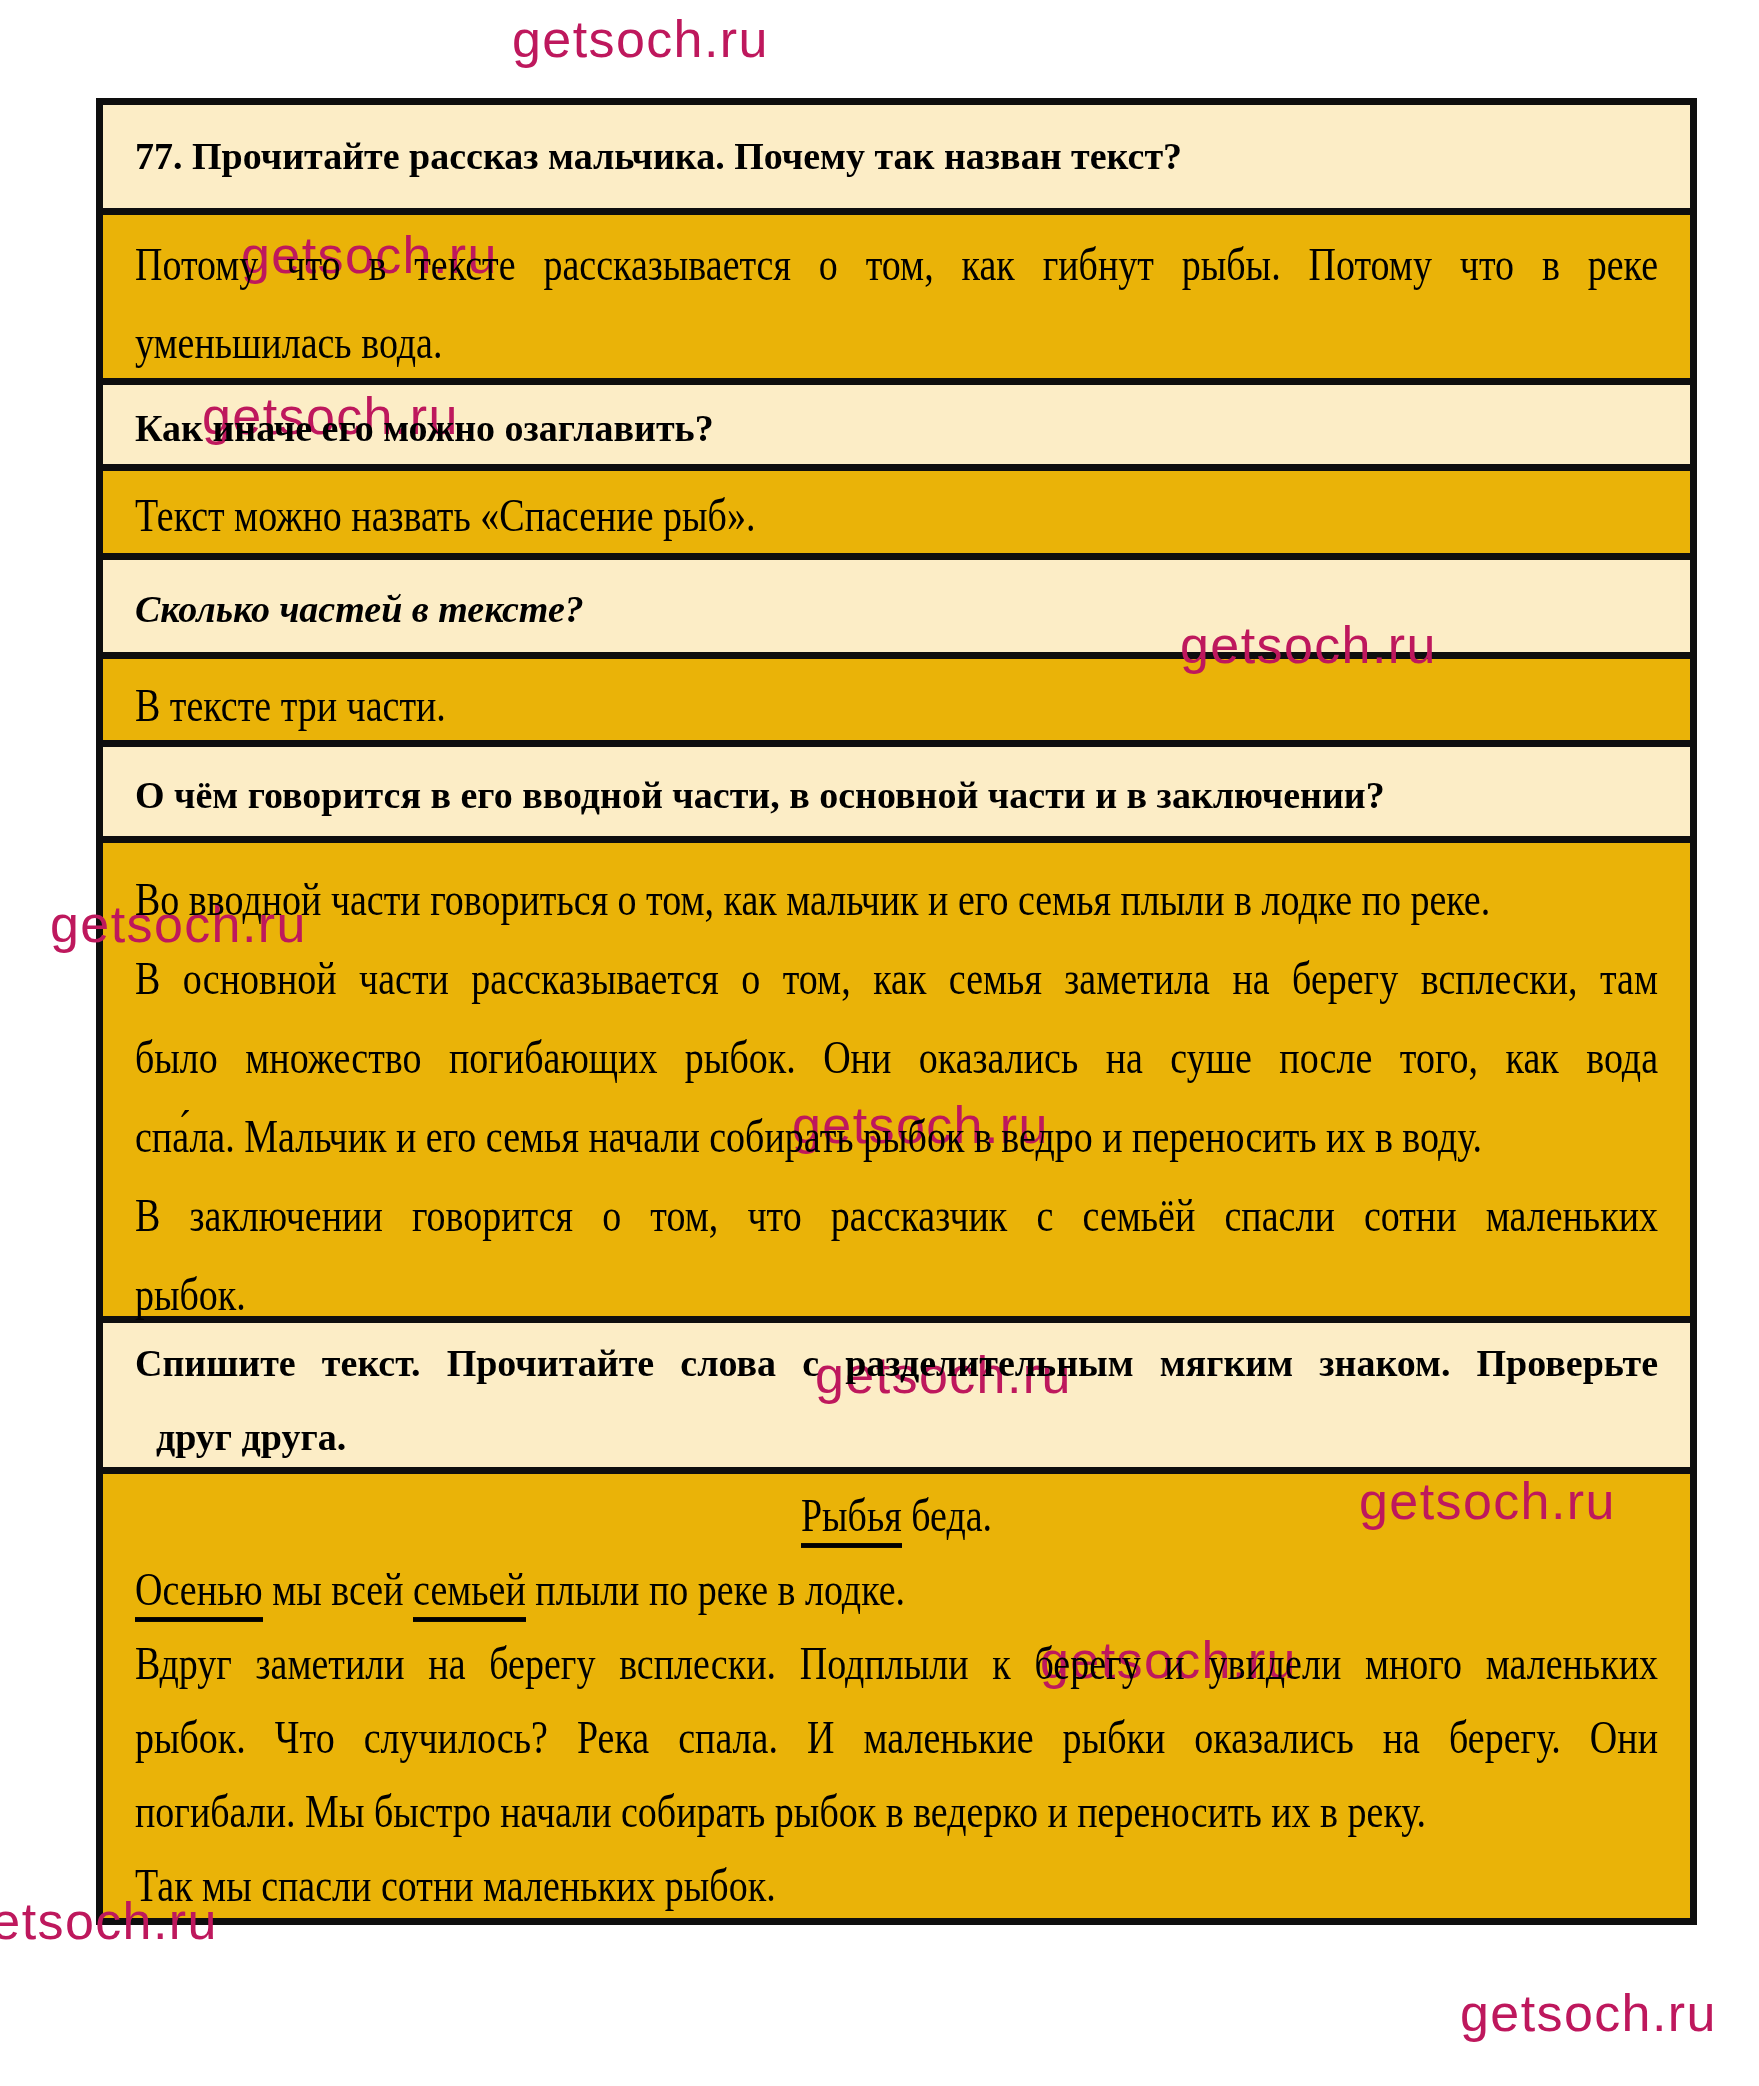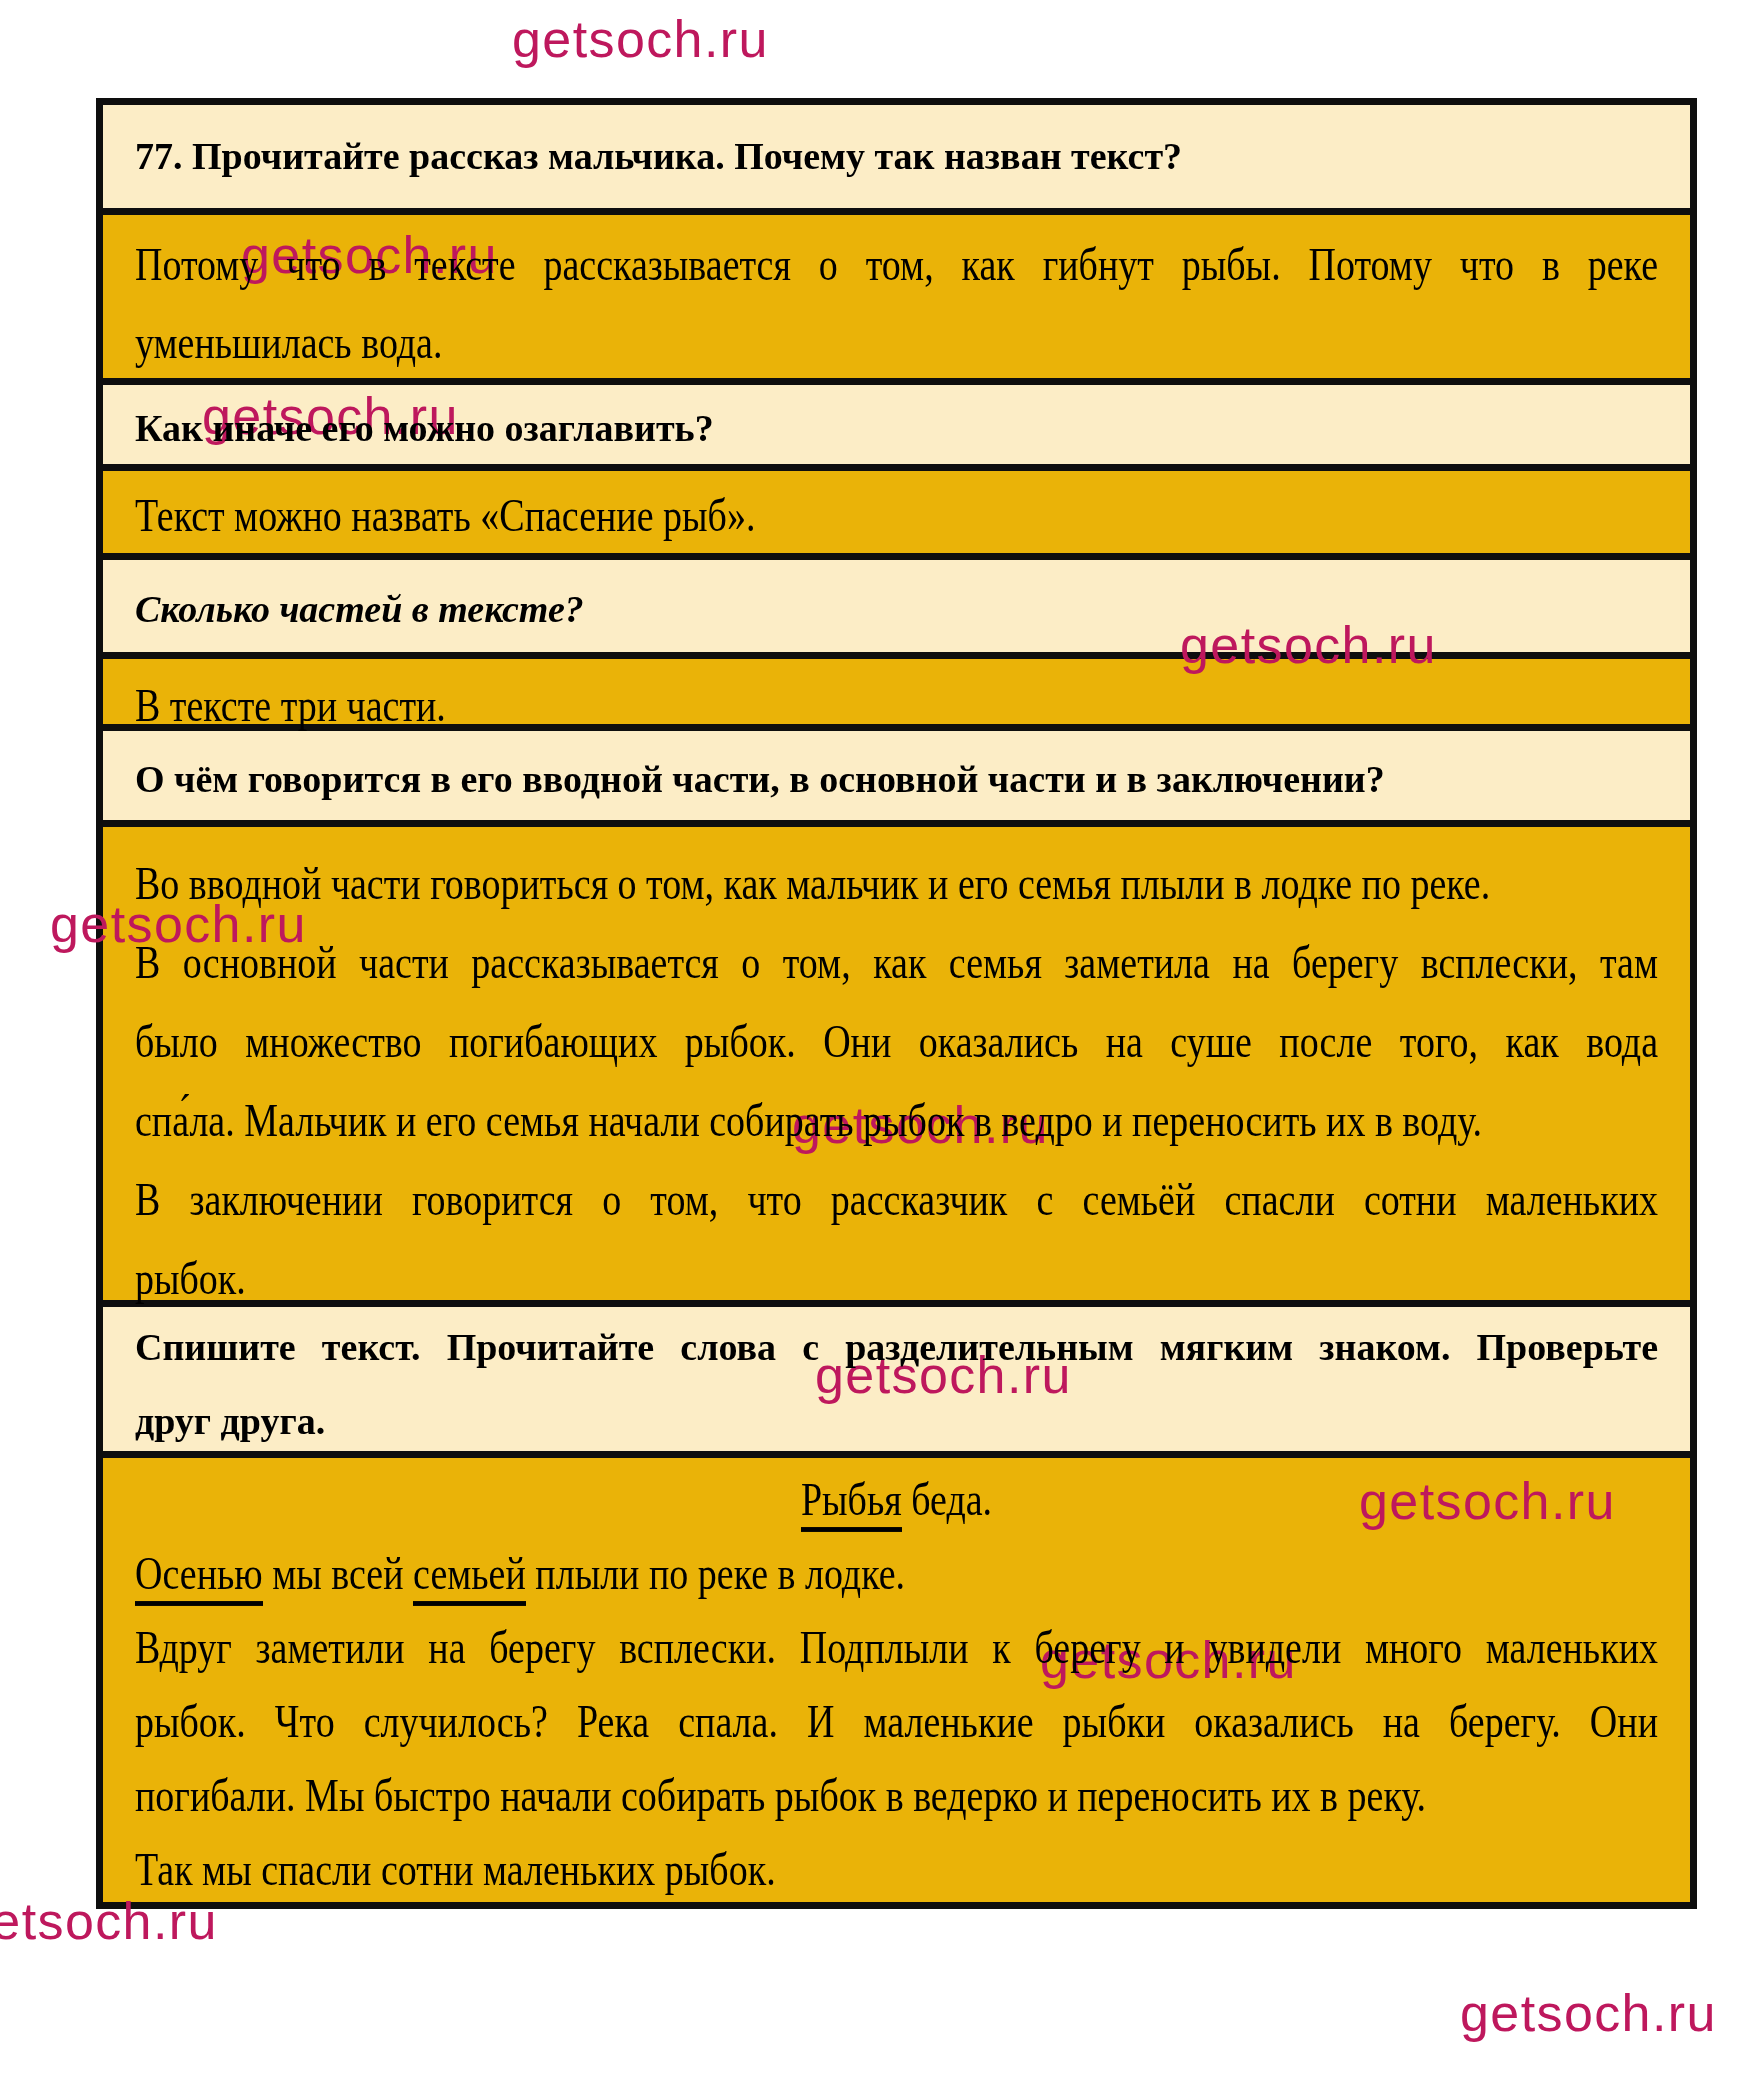--- a/index.html
+++ b/index.html
@@ -84,37 +84,37 @@
     </div>
     <div class="row question" style="height: 86px; padding-top: 0px;">
       <div class="ln" style="line-height: 86px; height: 86px;">Как иначе его можно озаглавить?</div>
     </div>
     <div class="row answer" style="height: 89px; padding-top: 0px;">
       <div class="ln" style="line-height: 89px; height: 89px;">Текст можно назвать «Спасение рыб».</div>
     </div>
     <div class="row question" style="height: 99px; padding-top: 0px;">
       <div class="ln" style="line-height: 99px; height: 99px; font-style: italic;">Сколько частей в тексте?</div>
     </div>
-    <div class="row answer" style="height: 72px; padding-top: 0px;">
+    <div class="row answer" style="height: 88px; padding-top: 0px;">
       <div class="ln" style="line-height: 93px; height: 93px;">В тексте три части.</div>
     </div>
     <div class="row question" style="height: 96px; padding-top: 0px;">
       <div class="ln" style="line-height: 96px; height: 104px;">О чём говорится в его вводной части, в основной части и в заключении?</div>
     </div>
     <div class="row answer" style="height: 480px; padding-top: 17px;">
       <div class="ln" style="line-height: 79px; height: 79px;">Во вводной части говориться о том, как мальчик и его семья плыли в лодке по реке.</div>
       <div class="ln j" style="line-height: 79px; height: 79px;">В основной части рассказывается о том, как семья заметила на берегу всплески, там</div>
       <div class="ln j" style="line-height: 79px; height: 79px;">было множество погибающих рыбок. Они оказались на суше после того, как вода</div>
       <div class="ln" style="line-height: 79px; height: 79px;">спа́ла. Мальчик и его семья начали собирать рыбок в ведро и переносить их в воду.</div>
       <div class="ln j" style="line-height: 79px; height: 79px;">В заключении говорится о том, что рассказчик с семьёй спасли сотни маленьких</div>
       <div class="ln" style="line-height: 79px; height: 79px;">рыбок.</div>
     </div>
     <div class="row question" style="height: 151px; padding-top: 2.8px;">
       <div class="ln j" style="line-height: 74px; height: 74px;">Спишите текст. Прочитайте слова с разделительным мягким знаком. Проверьте</div>
-      <div class="ln" style="line-height: 74px; height: 74px;">друг друга.</div>
+      <div class="ln" style="line-height: 74px; height: 74px; margin-left: 21px;">друг друга.</div>
     </div>
     <div class="row answer" style="height: 451px; padding-top: 4.3px;">
       <div class="ln center" style="line-height: 74px; height: 74px;"><span class="u">Рыбья</span><span> беда.</span></div>
       <div class="ln" style="line-height: 74px; height: 74px;"><span class="u">Осенью</span><span> мы всей </span><span class="u">семьей</span><span> плыли по реке в лодке.</span></div>
       <div class="ln j" style="line-height: 74px; height: 74px;">Вдруг заметили на берегу всплески. Подплыли к берегу и увидели много маленьких</div>
       <div class="ln j" style="line-height: 74px; height: 74px;">рыбок. Что случилось? Река спала. И маленькие рыбки оказались на берегу. Они</div>
       <div class="ln" style="line-height: 74px; height: 74px;">погибали. Мы быстро начали собирать рыбок в ведерко и переносить их в реку.</div>
       <div class="ln" style="line-height: 74px; height: 74px;">Так мы спасли сотни маленьких рыбок.</div>
     </div>
   </div>

